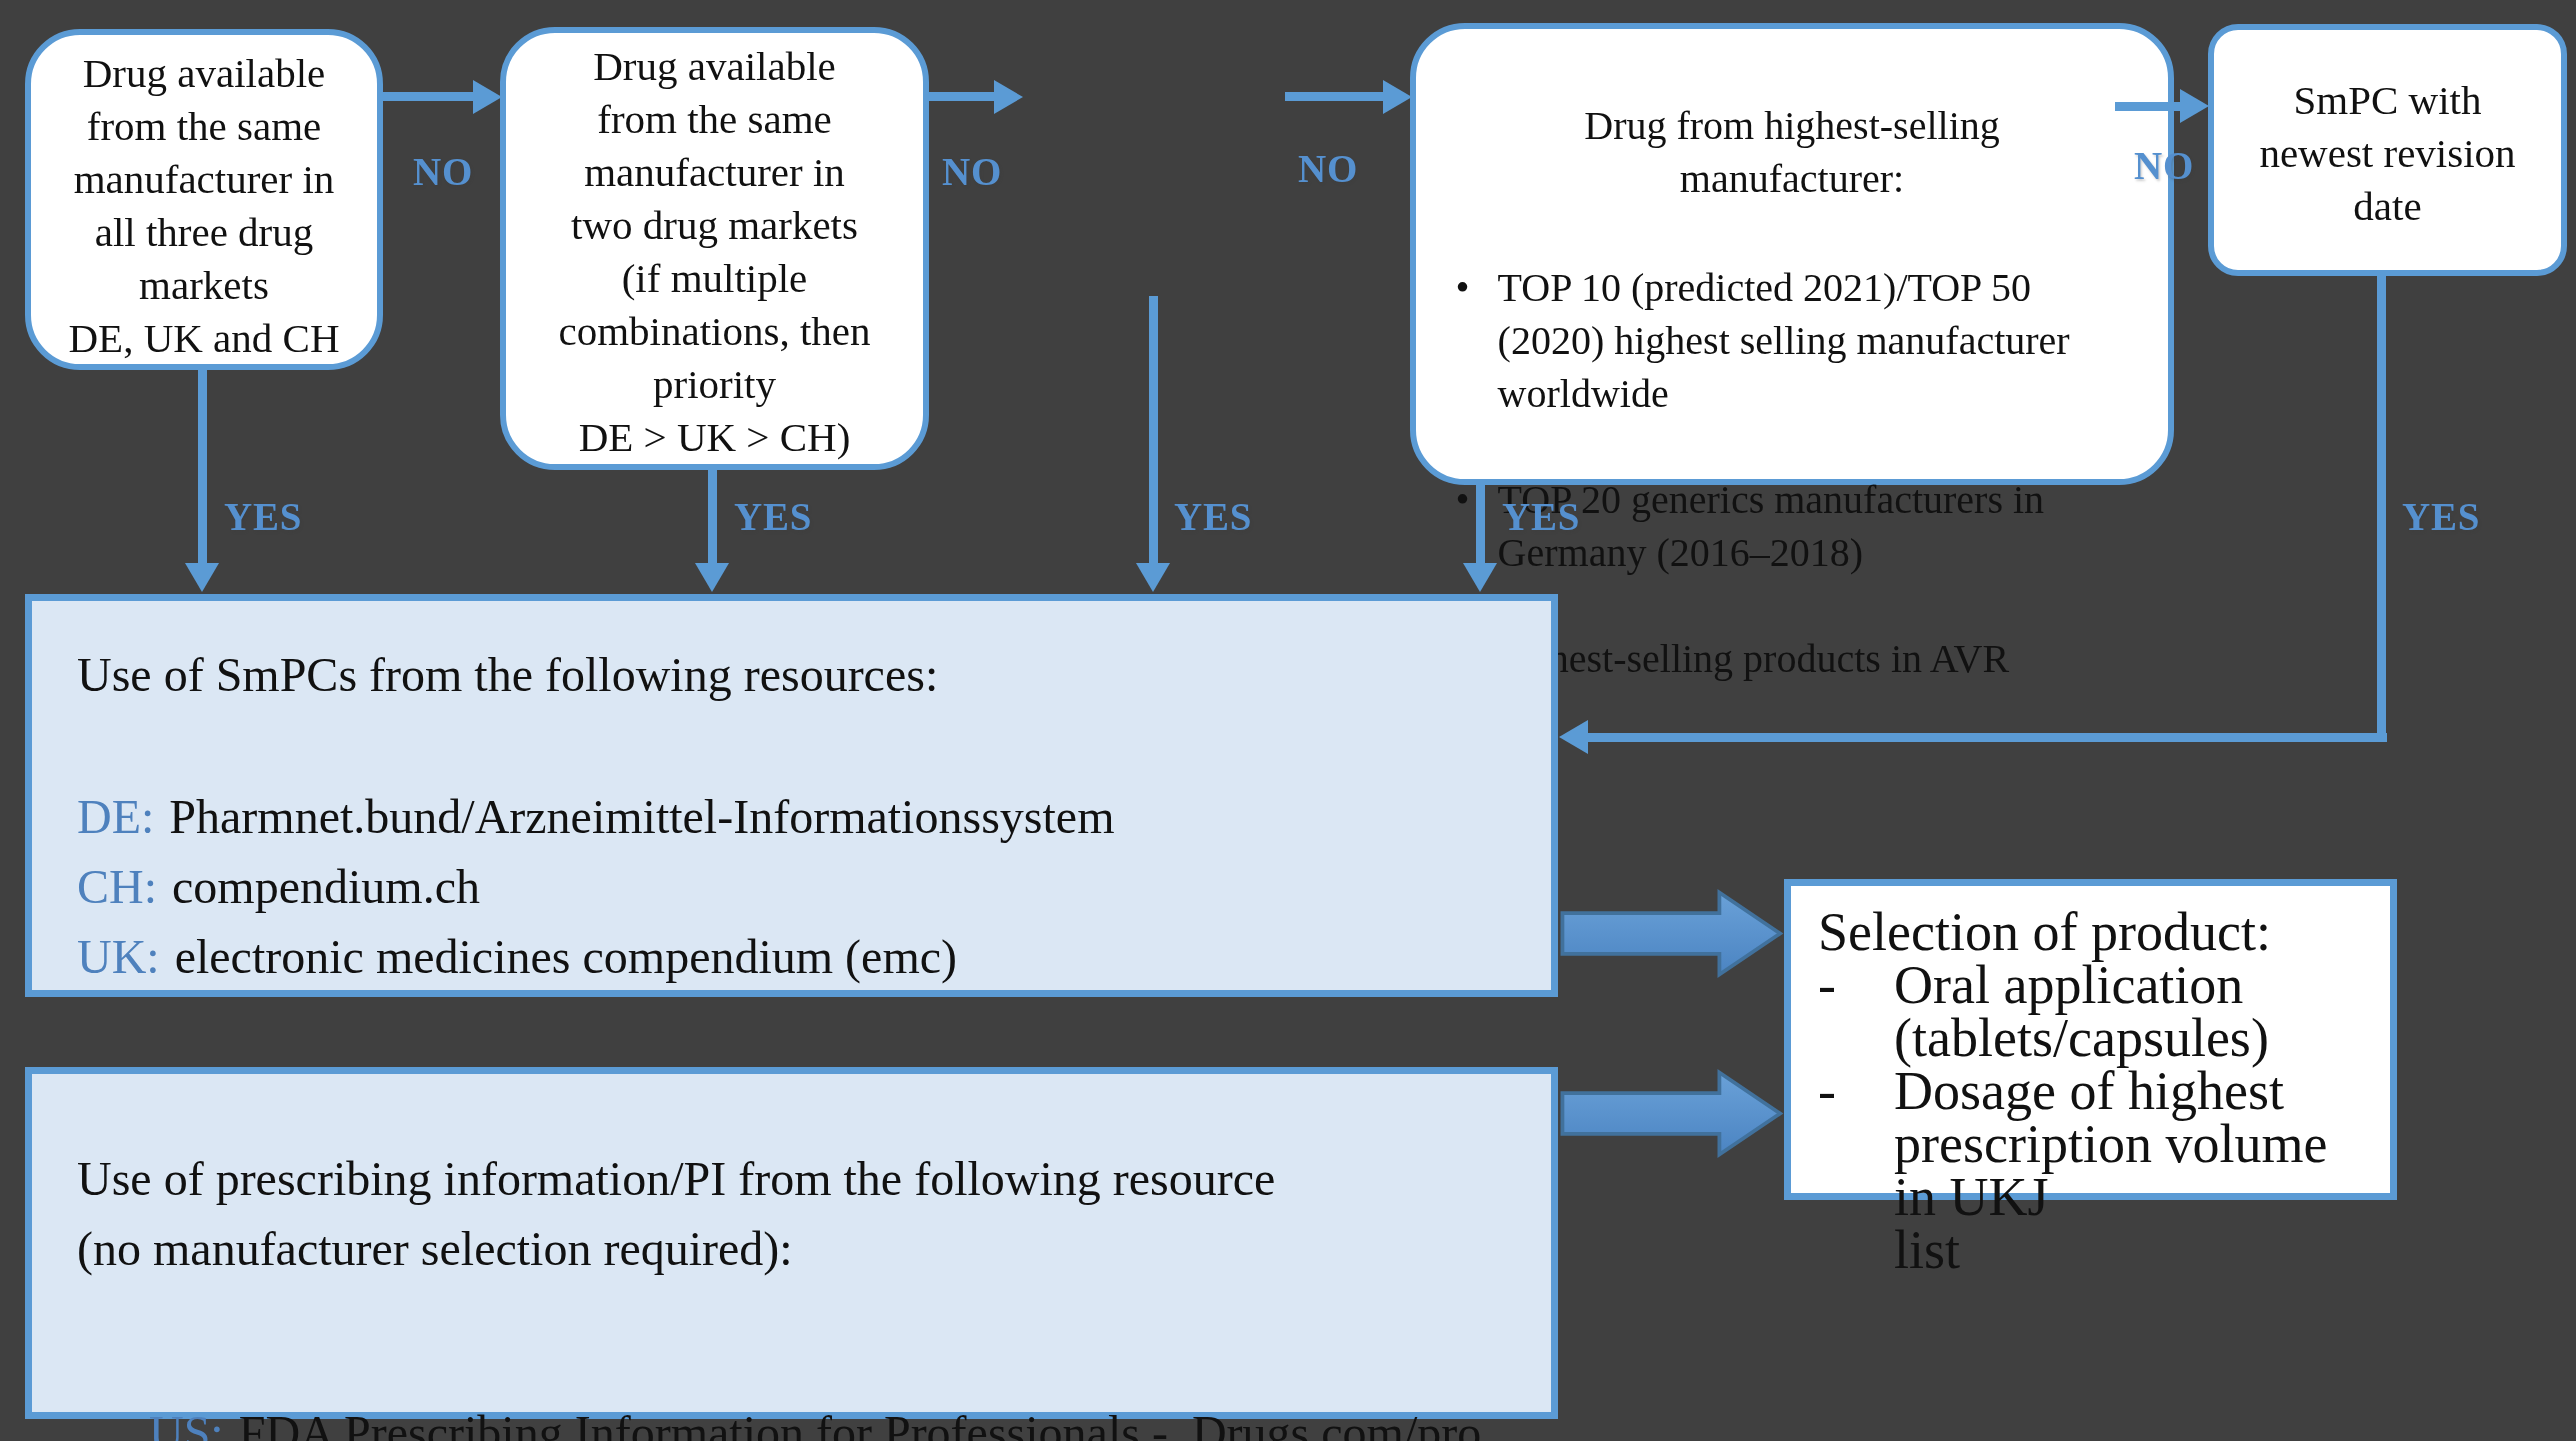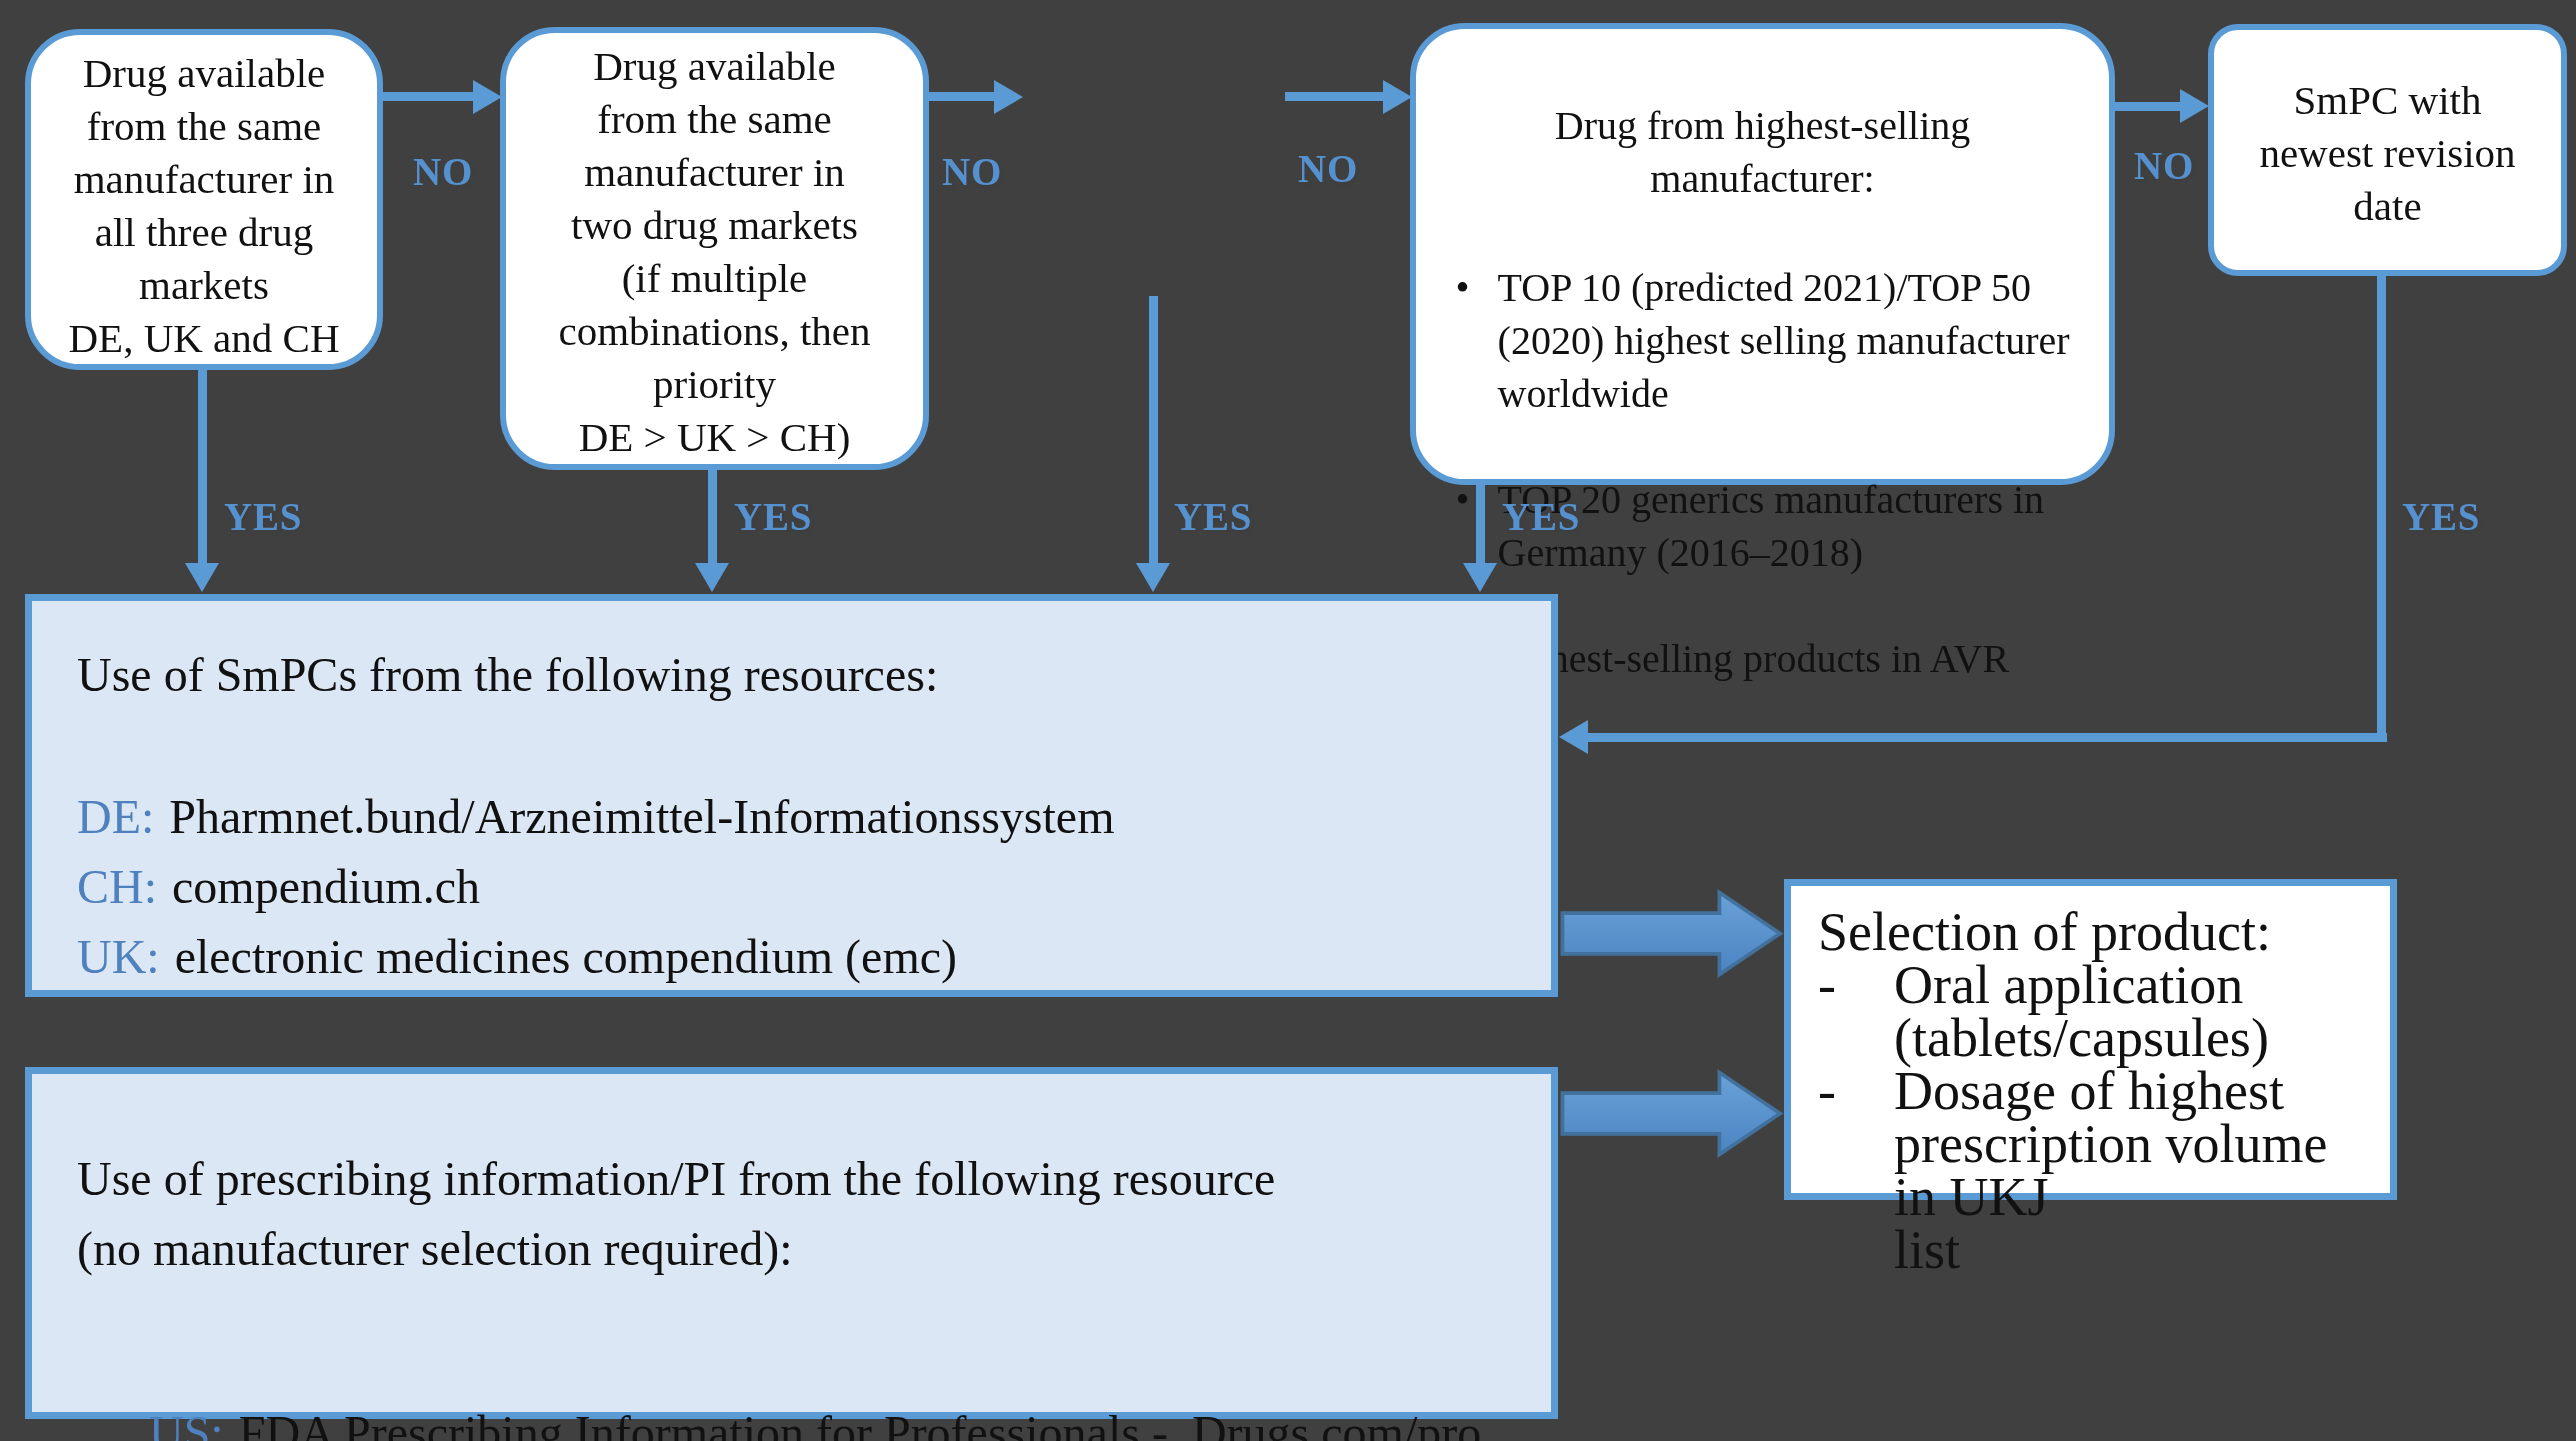--- a/index.html
+++ b/index.html
@@ -93,21 +93,21 @@
   <div class="dbox" style="left:500px;top:26.5px;width:429px;height:443px;padding-top:7.6px;">Drug available
 from the same
 manufacturer in
 two drug markets
 (if multiple
 combinations, then
 priority
 DE &gt; UK &gt; CH)</div>
 
 
-  <div class="dbox" style="left:1410px;top:23px;width:705px;height:462px;padding:16.7px 32px 0 32px;font-size:40px;line-height:53px;">
+  <div class="dbox" style="left:1410px;top:23px;width:764px;height:462px;padding:16.7px 32px 0 32px;font-size:40px;line-height:53px;">
     <div class="b4title">Drug from highest-selling
 manufacturer:</div>
     <div class="bullet-row">
       <span class="bullet-mark">•</span>
       <span class="bullet-text">TOP 10 (predicted 2021)/TOP 50
 (2020) highest selling manufacturer
 worldwide</span>
     </div>
     <div class="bullet-row">
       <span class="bullet-mark">•</span>

